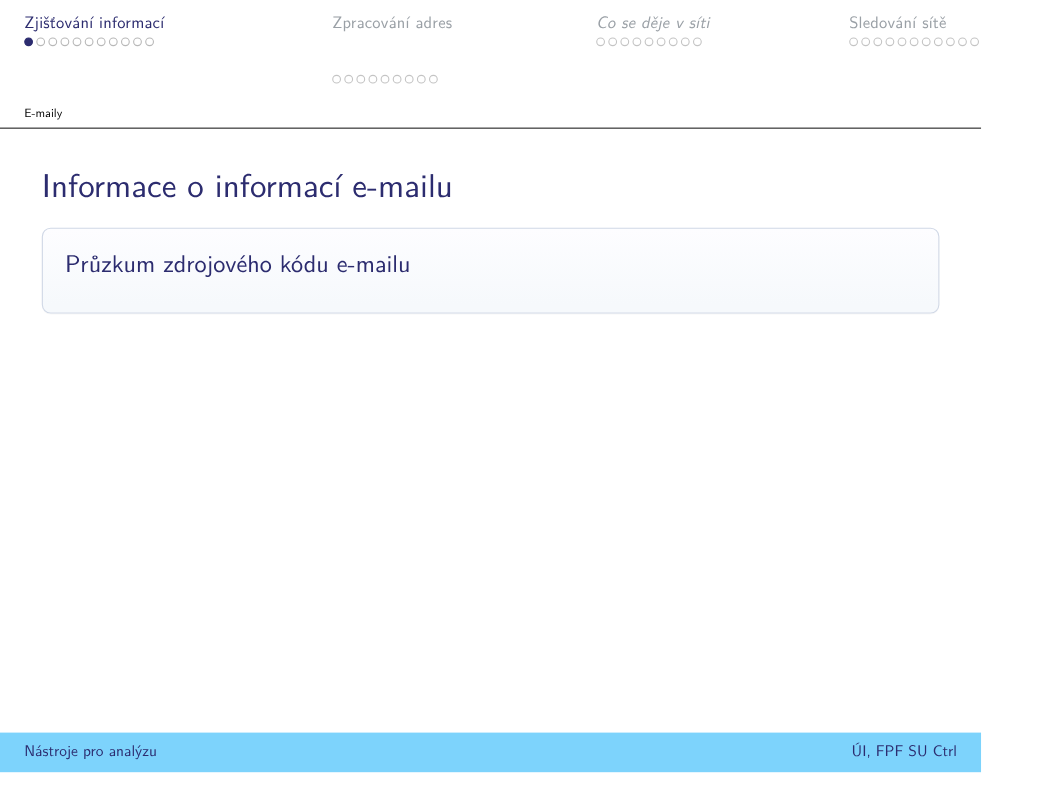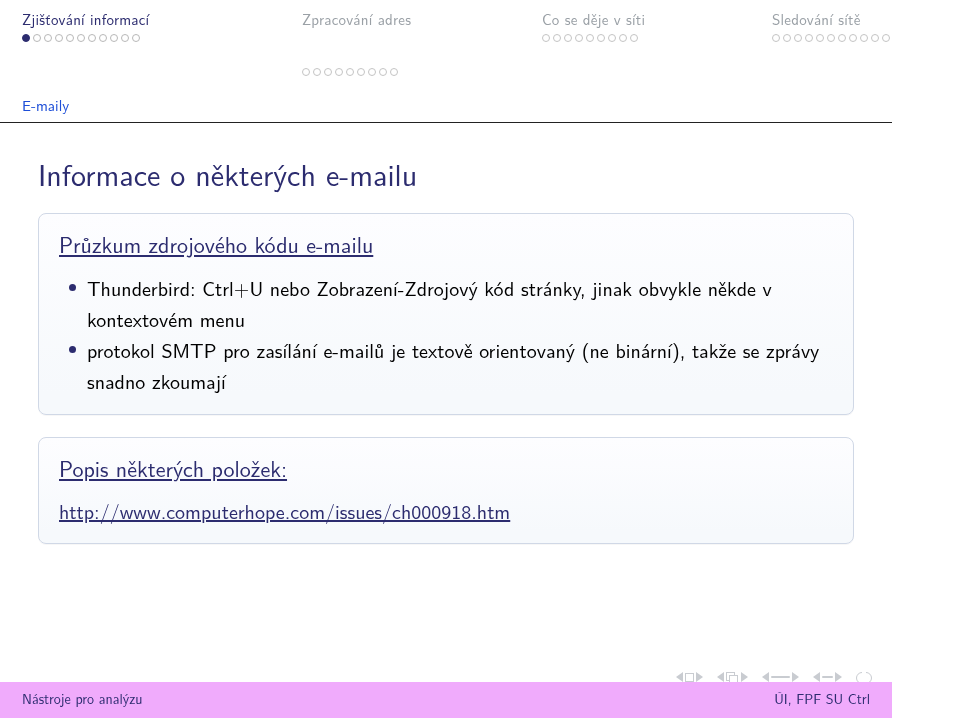--- a/index.html
+++ b/index.html
@@ -23,41 +23,41 @@
   .nav-col {
     flex: 1 1 0;
     display: flex;
     flex-direction: column;
     align-items: flex-start;
     gap: 4px;
     padding-right: 8px;
   }
   .nav-col:nth-child(1){ flex: 0 0 280px; }
   .nav-col:nth-child(2){ flex: 0 0 240px; gap: 38px; }
-  .nav-col:nth-child(3){ flex: 0 0 230px; }
+  .nav-col:nth-child(3){ flex: 0 0 230px; font-style: italic; }
   .nav-col:nth-child(4){ flex: 1 1 auto; }
   .nav-label {
     color: #9aa0a6;
     font-size: 15px;
     letter-spacing: .2px;
   }
   .nav-label.active { color: #2c2c6f; }
   .dots { display: flex; gap: 3px; flex-wrap: nowrap; }
   .dot {
     width: 8px; height: 8px;
     border: 1px solid #b8b8b8;
     border-radius: 50%;
     background: transparent;
   }
   .dot.filled { background: #2c2c6f; border-color: #2c2c6f; }
   .nav-col.inactive .dot { border-color: #c4c4c4; }
   .subsec {
     padding: 18px 22px 0 22px;
-    font-size: 15px;
-    color: #1d4ed8;
+    font-size: 11px;
+    color: #000000;
   }
   .rule {
     margin-top: 6px;
     border: none;
     border-top: 1px solid #222;
   }
   .title {
     padding: 28px 38px 0 38px;
     font-size: 30px;
     font-weight: 400;
@@ -69,49 +69,48 @@
     border-radius: 8px;
     background: linear-gradient(#fdfdff, #f6f9fc 90%);
     box-shadow: 0 1px 0 rgba(0,0,0,.03);
     padding: 14px 20px 18px 20px;
   }
   .block-title {
     color: #2c2c6f;
     font-size: 22px;
     font-weight: 400;
     margin-bottom: 12px;
-    text-decoration: underline;
   }
   ul.bullets { list-style: none; padding-left: 6px; }
   ul.bullets > li {
     position: relative;
     padding-left: 22px;
     font-size: 20px;
     line-height: 1.55;
     color: #000;
   }
   ul.bullets > li::before {
     content: "";
     position: absolute;
     left: 4px; top: 12px;
     width: 7px; height: 7px;
     border-radius: 50%;
     background: #2c2c6f;
   }
   .link { color: #2c2c6f; font-size: 20px; }
   .footer {
     position: absolute;
-    left: 0; right: 0; bottom: 0;
+    left: 0; right: 0; bottom: 16px;
     padding: 6px 22px 10px 22px;
     display: flex;
     justify-content: space-between;
     align-items: flex-end;
     font-size: 14px;
     color: #2c2c6f;
-    background: #f0abfc;
+    background: #7dd3fc;
     margin-top: 20px;
   }
   .footer .left, .footer .right { white-space: nowrap; }
   .navicons {
     position: absolute;
     right: 22px; bottom: 34px;
     display: flex;
     gap: 14px;
     color: #c9ccd1;
     font-size: 14px;
@@ -212,36 +211,28 @@
           <span class="dot"></span>
           <span class="dot"></span>
           <span class="dot"></span>
         </div>
       </div>
     </div>
 
   <div class="subsec">E-maily</div>
   <hr class="rule">
 
-  <div class="title">Informace o některých e-mailu</div>
+  <div class="title">Informace o informací e-mailu</div>
 
   <div class="content">
 
     <div class="block">
       <div class="block-title">Průzkum zdrojového kódu e-mailu</div>
-      <ul class="bullets">
-        <li>Thunderbird: Ctrl+U nebo Zobrazení-Zdrojový kód stránky, jinak obvykle někde v kontextovém menu</li>
-        <li>protokol SMTP pro zasílání e-mailů je textově orientovaný (ne binární), takže se zprávy snadno zkoumají</li>
-      </ul>
     </div>
 
-    <div class="block">
-      <div class="block-title">Popis některých položek:</div>
-      <a class="link" href="#">http://www.computerhope.com/issues/ch000918.htm</a>
-    </div>
 
   </div>
 
   <div class="navicons">
     <span class="grp">
       <span class="tri-l"></span>
         <span class="box-ic"></span>
         <span class="tri-r"></span>
     </span>
     <span class="grp">

